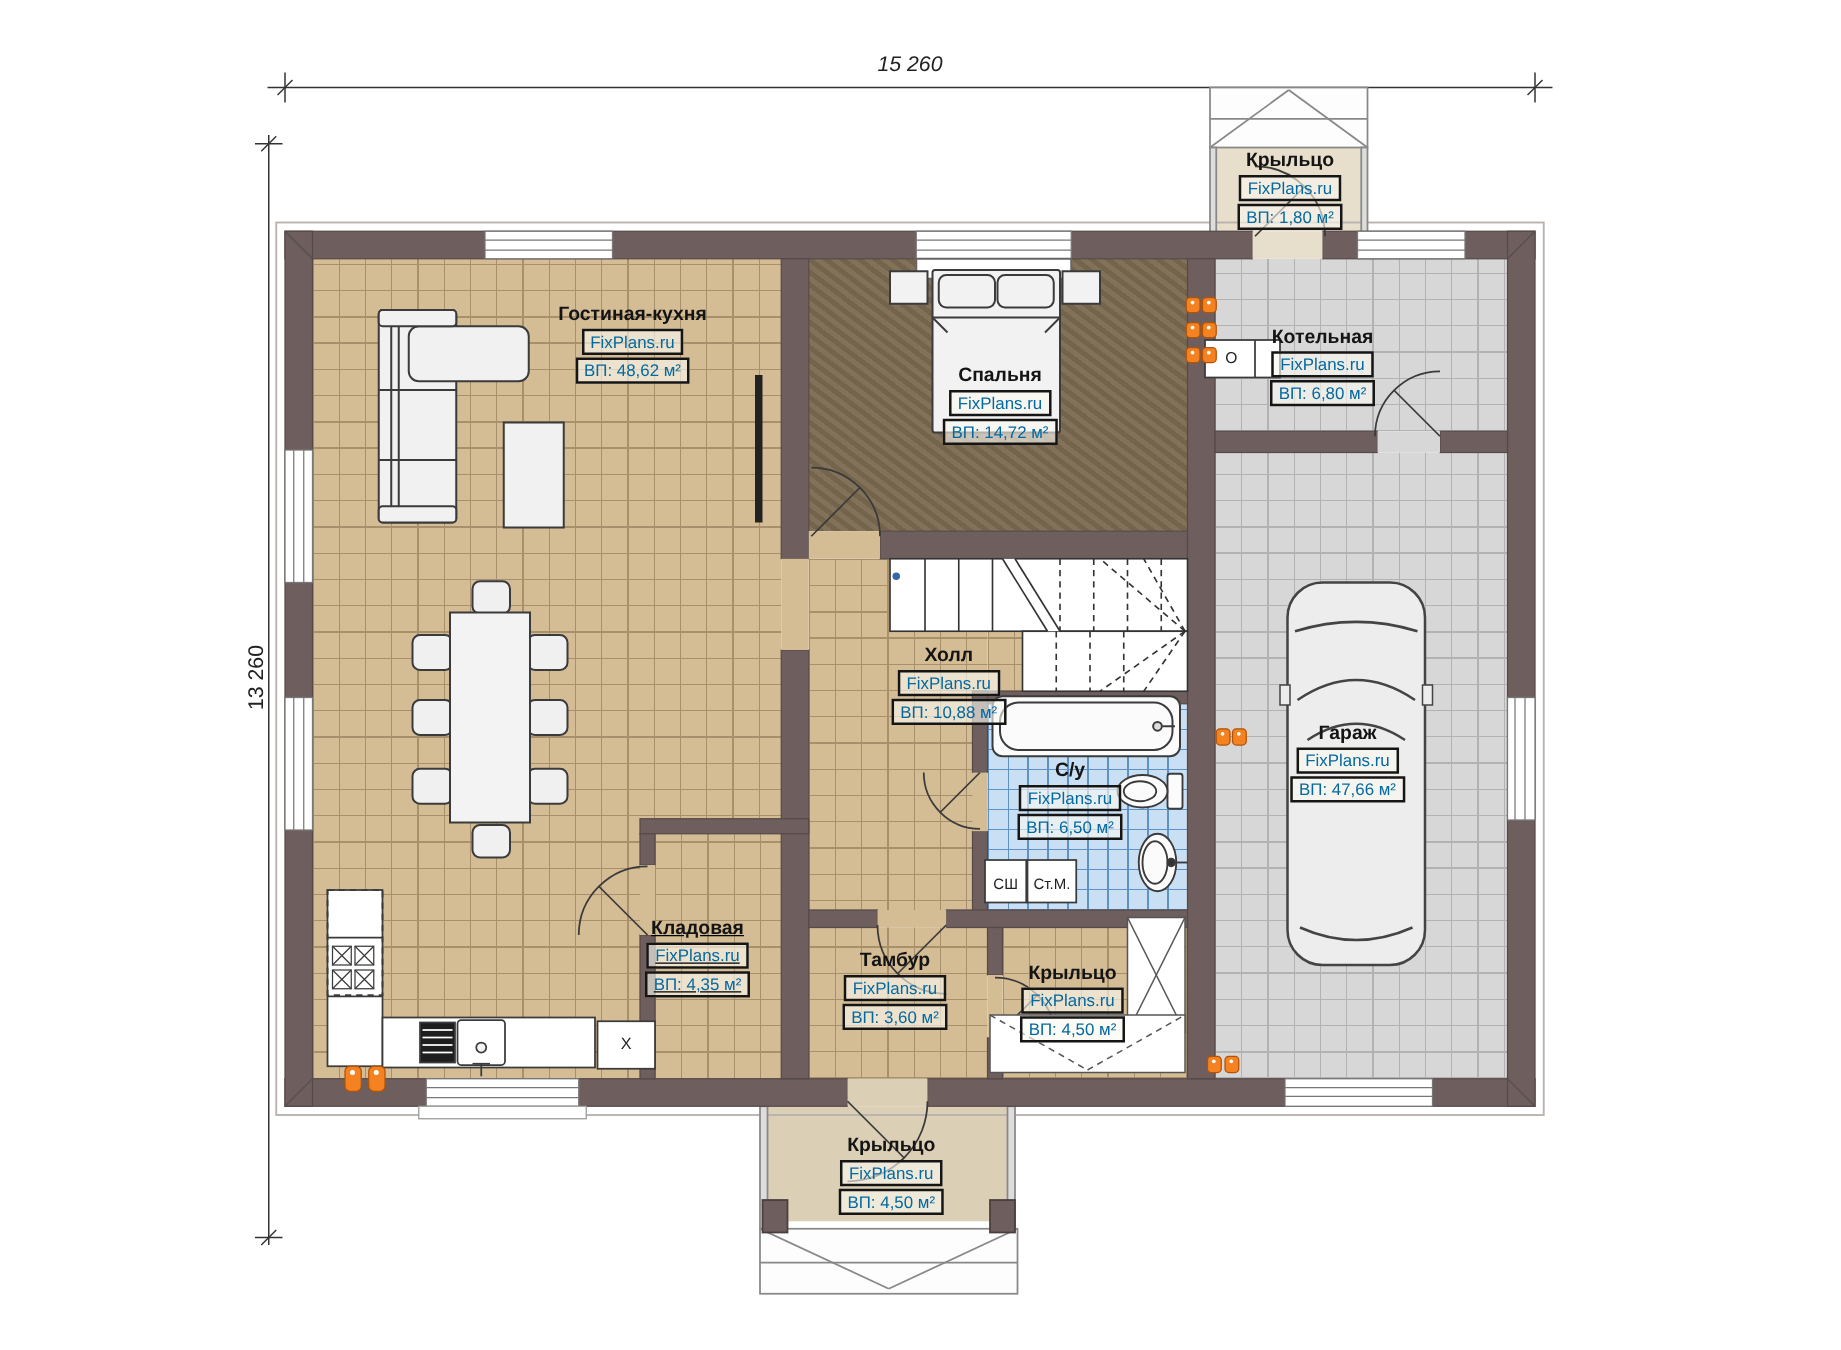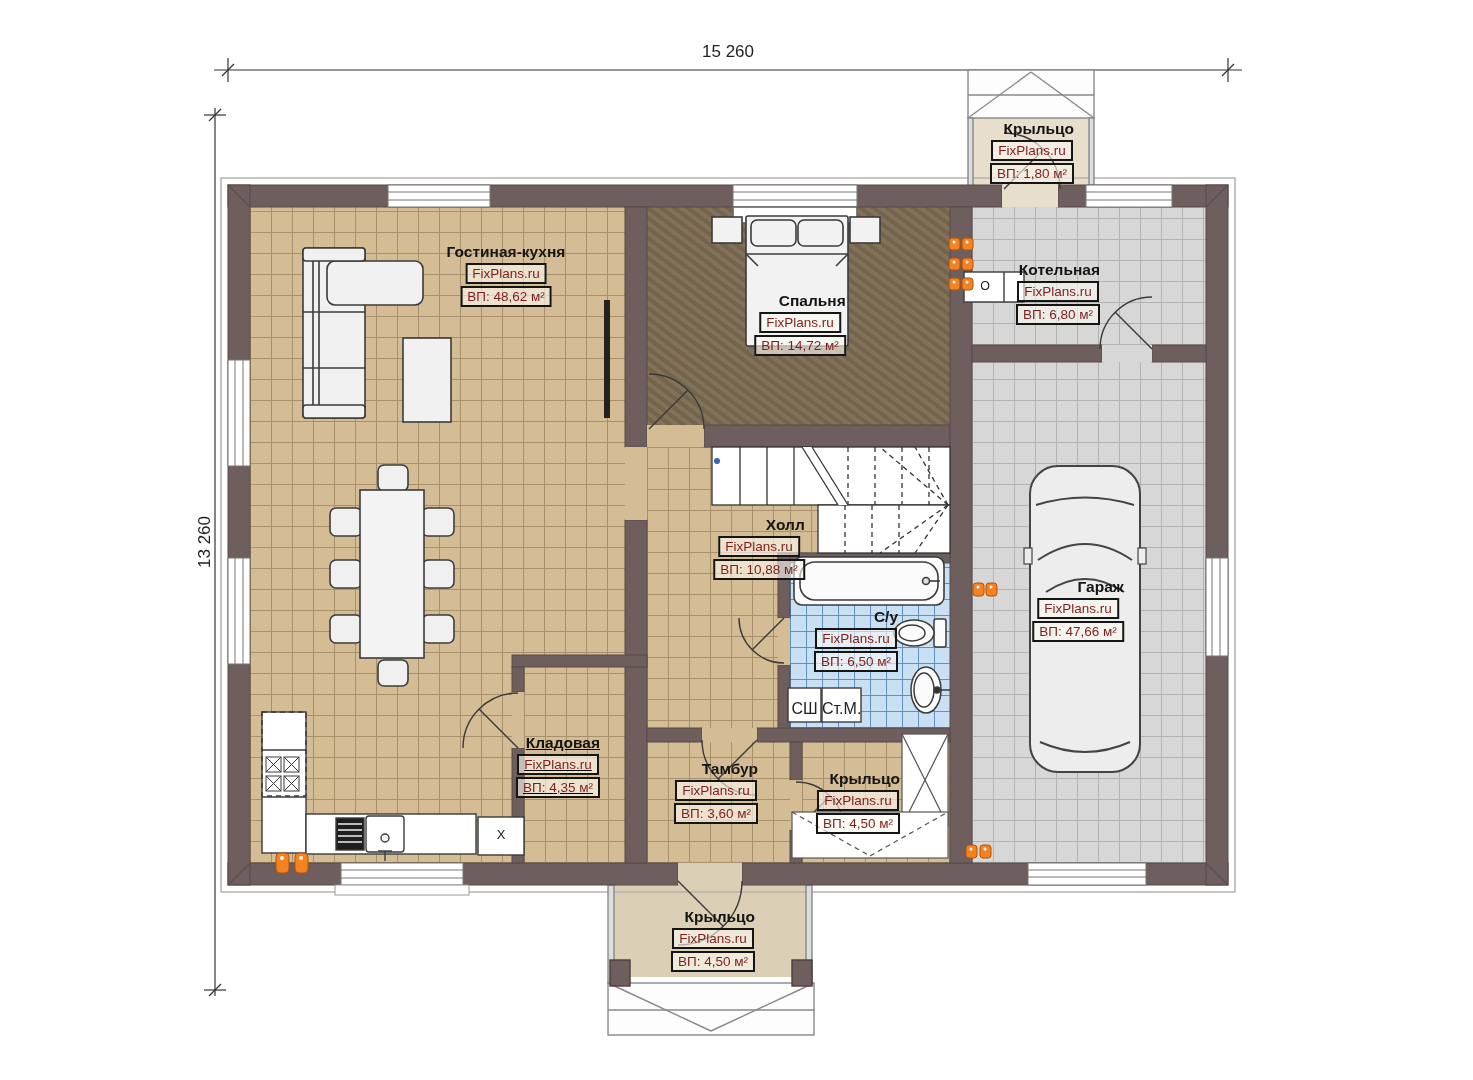--- a/index.html
+++ b/index.html
@@ -13,25 +13,25 @@
     background-image:repeating-linear-gradient(0deg,#b2b2b2 0 1px,transparent 1px 21px),
                      repeating-linear-gradient(90deg,#b2b2b2 0 1px,transparent 1px 21px);}
   .tile-blue{background-color:#c9dff3;
     background-image:repeating-linear-gradient(0deg,#5e92c4 0 1px,transparent 1px 16px),
                      repeating-linear-gradient(90deg,#5e92c4 0 1px,transparent 1px 16px);}
   .floor-dark{background-color:#7b6a51;
     background-image:repeating-linear-gradient(37deg,rgba(255,255,255,0.05) 0 4px,rgba(0,0,0,0.06) 4px 8px);}
   .floor-cream{background-color:#e7decb;}
   .floor-porch{background-color:#dbcfb5;}
   svg#plan-lines{position:absolute;left:0;top:0;}
-  .room-label{position:absolute;transform:translateX(-50%);text-align:right;white-space:nowrap;z-index:5;}
+  .room-label{position:absolute;transform:translateX(-50%);text-align:center;white-space:nowrap;z-index:5;}
   .room-name{font-size:15.5px;font-weight:bold;color:#141414;line-height:18px;}
   .label-box{display:block;width:fit-content;margin:2px auto 0;border:2px solid #151515;
-             background:rgba(252,248,240,0.62);padding:0 5px;font-size:13.5px;line-height:17px;color:#7f1d1d;}
-  .marker{position:absolute;text-align:center;font-size:16px;color:#222;z-index:5;}
+             background:rgba(252,248,240,0.62);padding:0 5px;font-size:13.5px;line-height:17px;color:#0369a1;}
+  .marker{position:absolute;text-align:center;font-size:12px;color:#222;z-index:5;}
   .dim-text{position:absolute;font-size:17px;color:#222;text-align:center;z-index:5;}
 </style>
 </head>
 <body>
 
 <div id="canvas">
 
   <div class="floor tile-tan" style="left:250px;top:207px;width:375px;height:656px;"></div>
   <div class="floor tile-tan" style="left:647px;top:447px;width:143px;height:295px;"></div>
   <div class="floor tile-tan" style="left:790px;top:505px;width:28px;height:48px;"></div>
@@ -340,21 +340,21 @@
         <circle cx="978" cy="587" r="1.5"></circle>
           <circle cx="991" cy="587" r="1.5"></circle>
         <circle cx="282" cy="858" r="2"></circle>
           <circle cx="301" cy="858" r="2"></circle>
         <circle cx="971" cy="849" r="1.5"></circle>
           <circle cx="985" cy="849" r="1.5"></circle>
       </g>
     </g>
   </svg>
 
-  <div class="dim-text" style="left:628px;top:42px;width:200px;">15 260</div>
+  <div class="dim-text" style="left:628px;top:42px;width:200px;font-style:italic;">15 260</div>
   <div class="dim-text" style="left:155px;top:532px;width:100px;transform:rotate(-90deg);">13 260</div>
 
   <div class="room-label" style="left:506px;top:243px;">
     <div class="room-name">Гостиная-кухня</div>
     <div class="label-box">FixPlans.ru</div>
     <div class="label-box">ВП: 48,62 м²</div>
   </div>
   <div class="room-label" style="left:800px;top:292px;">
     <div class="room-name">Спальня</div>
     <div class="label-box">FixPlans.ru</div>

